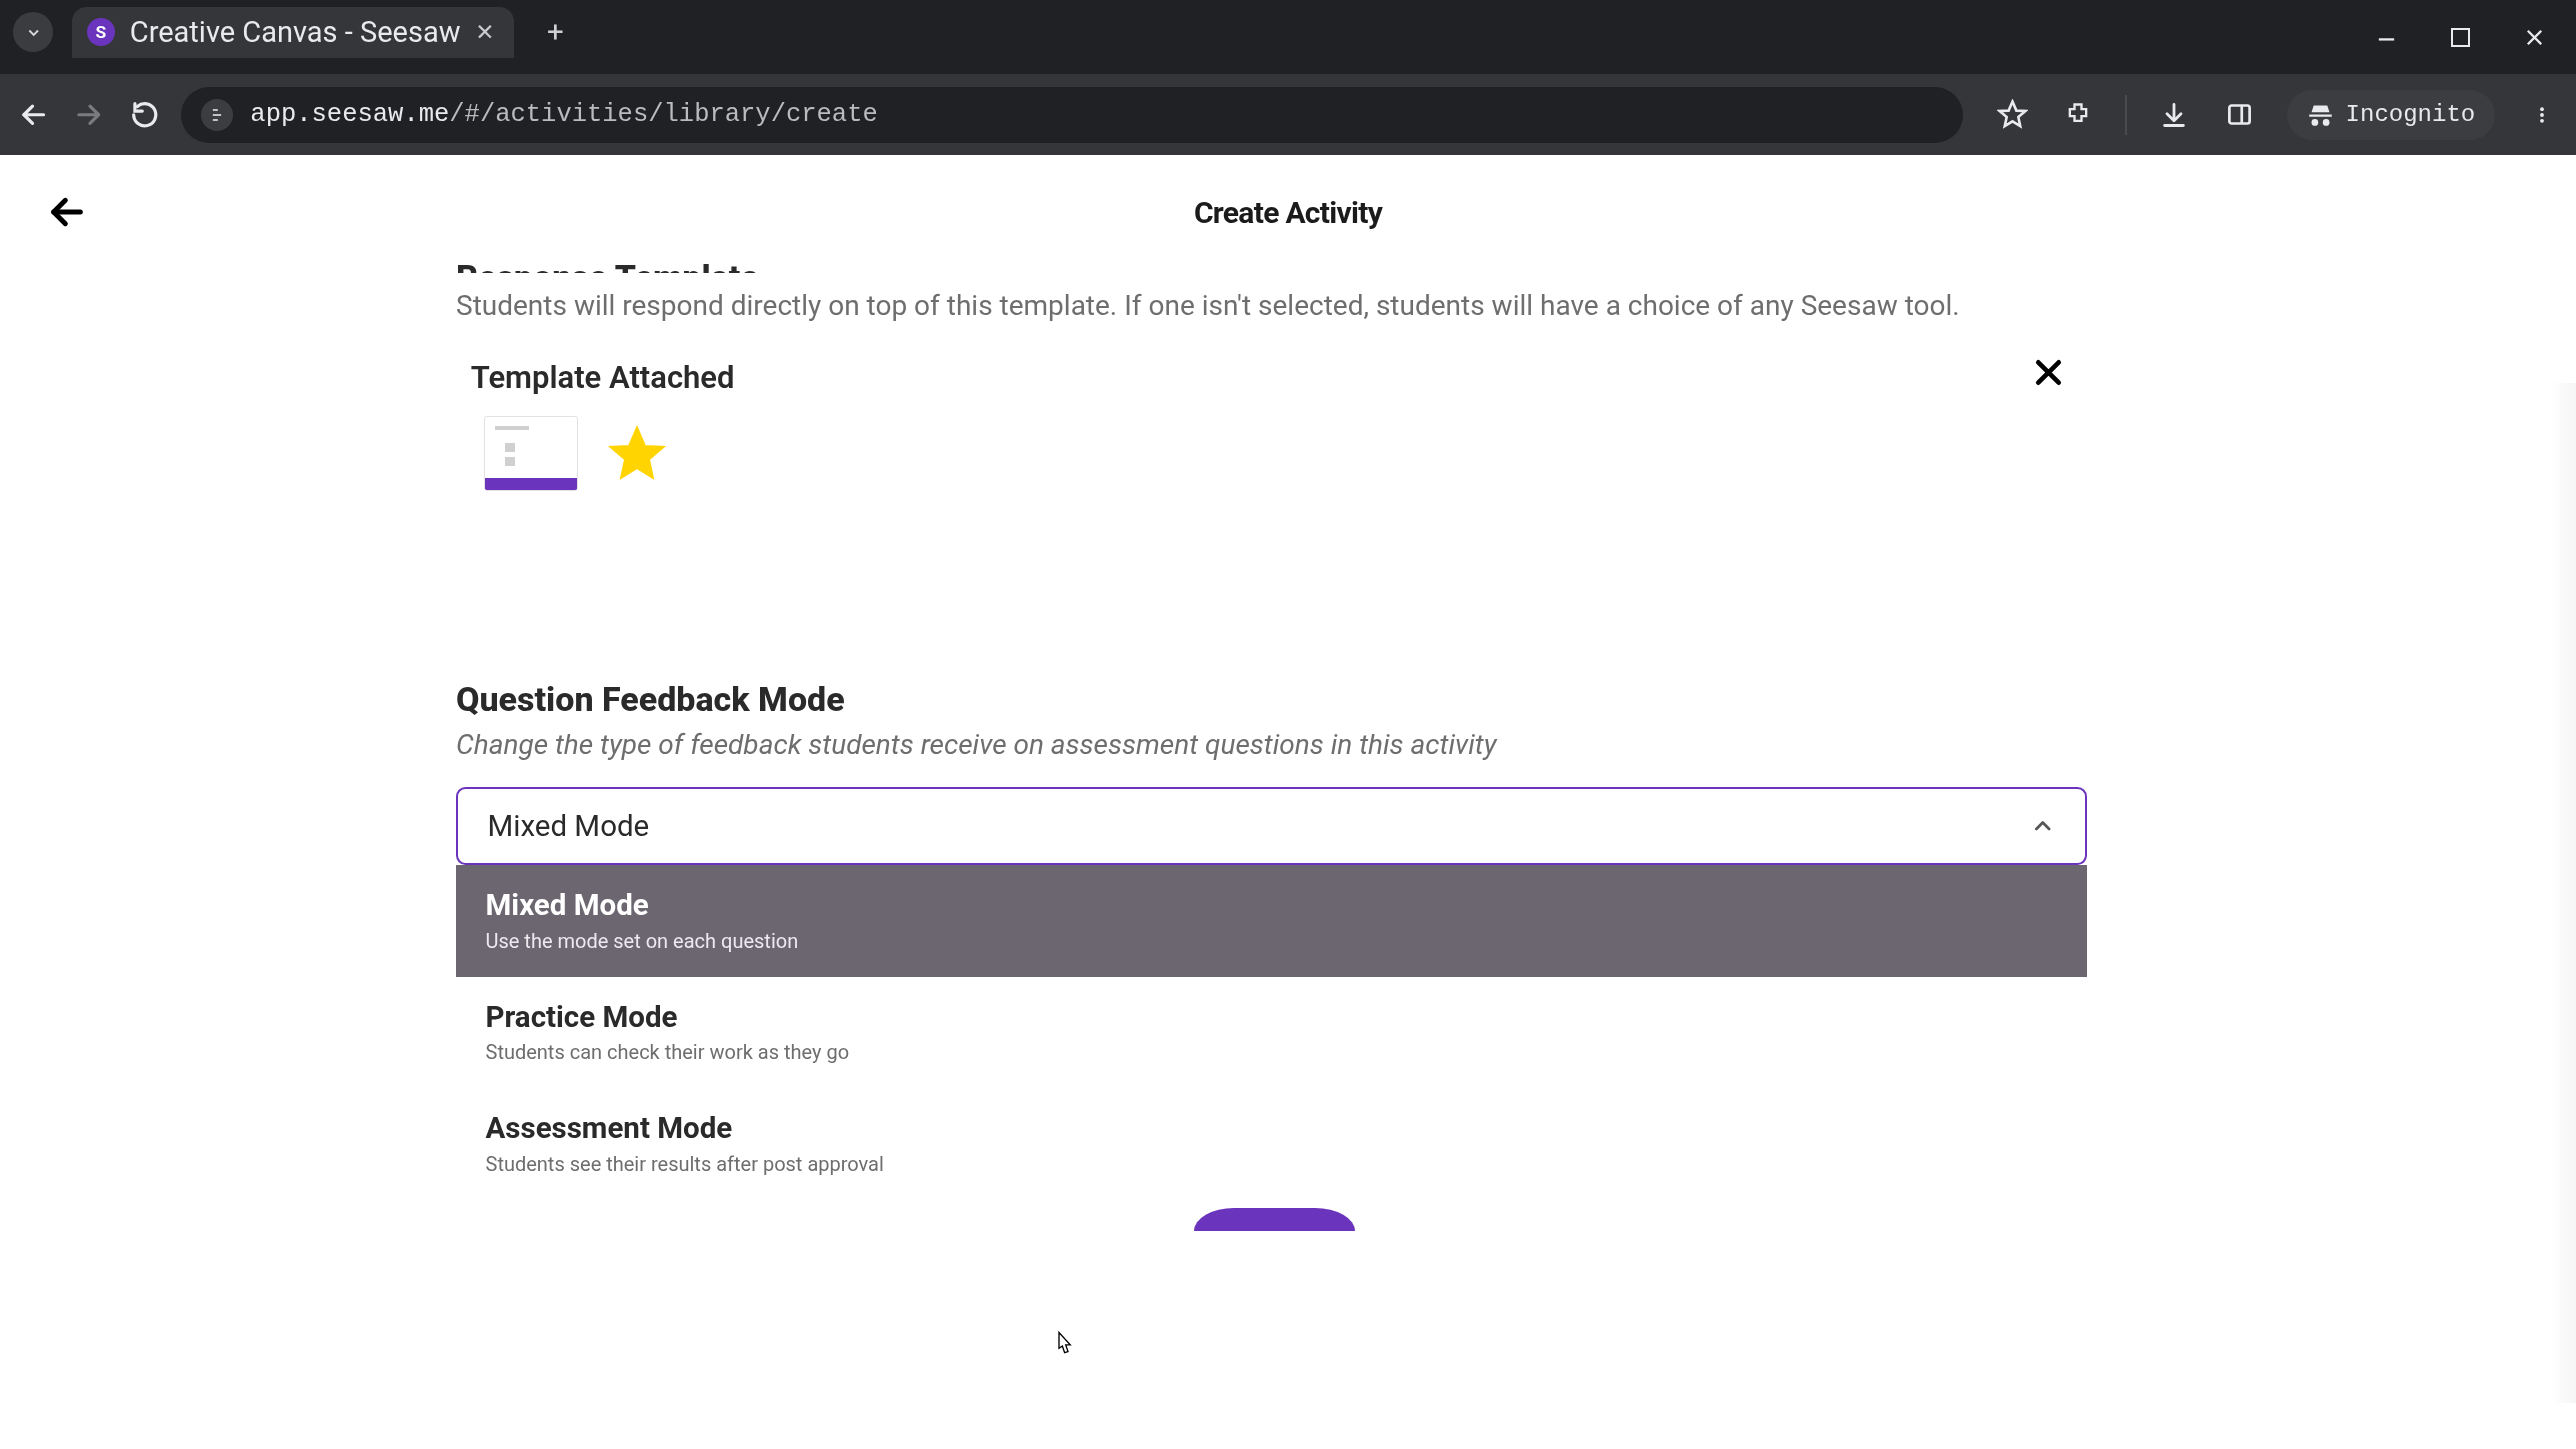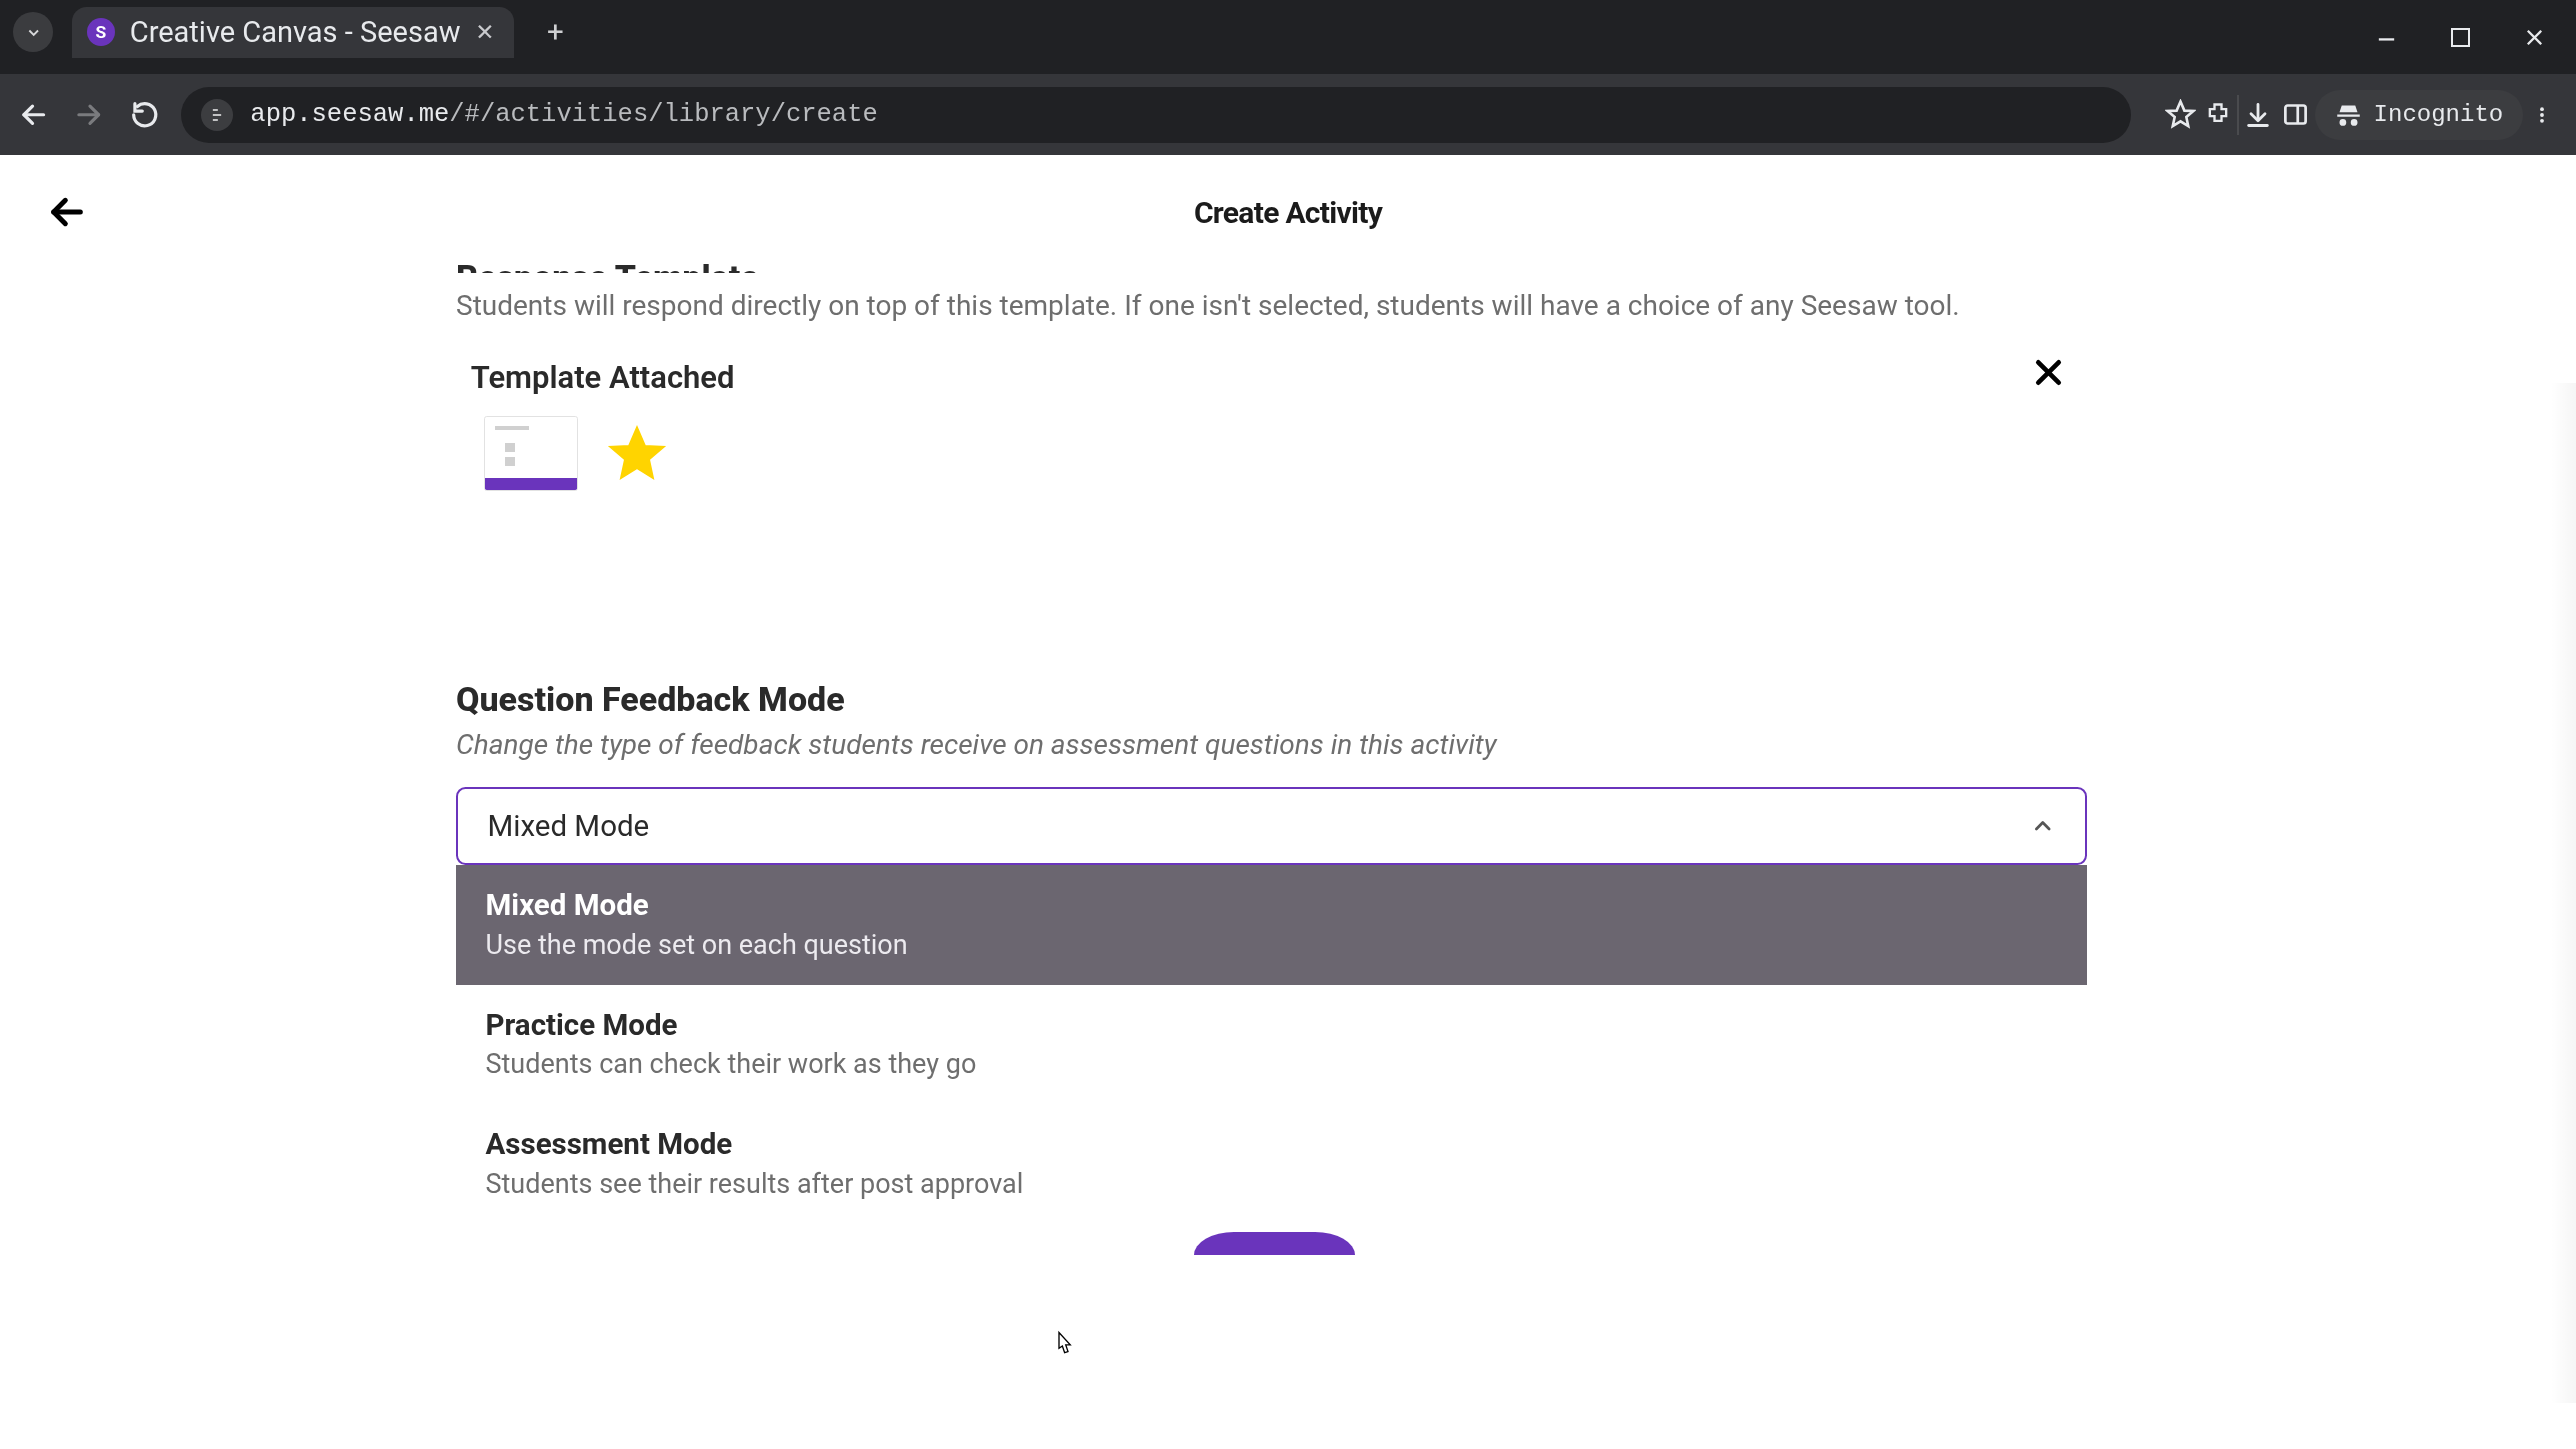--- a/index.html
+++ b/index.html
@@ -19,21 +19,21 @@
   .win-controls span{ font-size:23px; display:inline-flex; width:27px; height:27px; align-items:center; justify-content:center;}
   .win-controls .sq{ border:2px solid #e8eaed; width:19px; height:19px; }
 
   .addrbar { display:flex; align-items:center; height:81px; background:#35363a; padding:0 14.8px; gap:17.4px;font-family:Liberation Mono, monospace; }
   .nav-icn { width:38px; height:38px; display:flex; align-items:center; justify-content:center; color:#cfd0d2;}
   .nav-icn.disabled{ color:#6b6c6f; }
   .url-pill { flex:1; display:flex; align-items:center; gap:17.4px; background:#202124; border-radius:40px; height:56px; padding:0 20px; color:#cfd0d2; font-size:25.5px;}
   .url-pill .site-chip{ width:32px; height:32px; display:flex; align-items:center; justify-content:center; background:#3c3d40; border-radius:50%; color:#bfc0c3; font-size:19px;}
   .url-pill .url-host{ color:#e8eaed; }
   .url-pill .url-path{ color:#b9bbbe; }
-  .rbar { display:flex; align-items:center; color:#cfd0d2; padding-left:13.4px;}
+  .rbar { display:flex; align-items:center; gap:28px; color:#cfd0d2; padding-left:13.4px;}
   .incog { display:flex; align-items:center; gap:12px; background:#3c3d40; border-radius:40px; height:50px; padding:0 20px; color:#e8eaed; font-size:24px;}
   .vsep{ width:1.3px; height:40px; background:#4a4b4e;}
   svg{ display:block; }
 
   
   .page { flex:1; background:#ffffff; position:relative; overflow:hidden;}
   .appbar { display:flex; align-items:center; justify-content:center; height:114px; position:relative;}
   .back-arrow{ position:absolute; left:47px; top:50%; transform:translateY(-50%); }
   .appbar h1{ font-size:30px; font-weight:700; color:#1b1b1b; letter-spacing:-0.7px;}
 
@@ -56,21 +56,21 @@
   .q-title{ font-size:34px; font-weight:800; color:#2a2a2a;}
   .q-desc{ font-size:28px; color:#6e6e6e; margin-top:9.4px;font-style:italic;}
 
   .select-box{ margin-top:25.5px; border:2.7px solid #6a34bc; border-radius:9.4px; height:78px; display:flex; align-items:center; padding:0 29.5px; justify-content:space-between; width:1631px; background:#fff;}
   .select-val{ font-size:29.5px; color:#2a2a2a;}
   .chev{ color:#565656;}
 
   .dropdown{ width:1631px; background:#fff; }
   .opt{ padding:23px 29.5px 24px 29.5px;}
   .opt .o-title{ font-size:29.5px; font-weight:700; }
-  .opt .o-desc{ font-size:27px; margin-top:6.7px;}
+  .opt .o-desc{ font-size:20px; margin-top:6.7px;}
   .opt.sel{ background:#6b6670; }
   .opt.sel .o-title{ color:#fff; }
   .opt.sel .o-desc{ color:#eceaef;}
   .opt.norm .o-title{ color:#2a2a2a;}
   .opt.norm .o-desc{ color:#6e6e6e;}
 
   .purple-peek{ width:161px; height:23px; background:#6a34bc; border-radius:40px 40px 0 0 / 23px 23px 0 0; margin:0 auto; margin-top:8px;}
 
   .right-scroll-hint{ position:absolute; right:0; top:228px; width:25.5px; height:1020px; background:linear-gradient(to left, rgba(0,0,0,0.04), transparent);}
 

